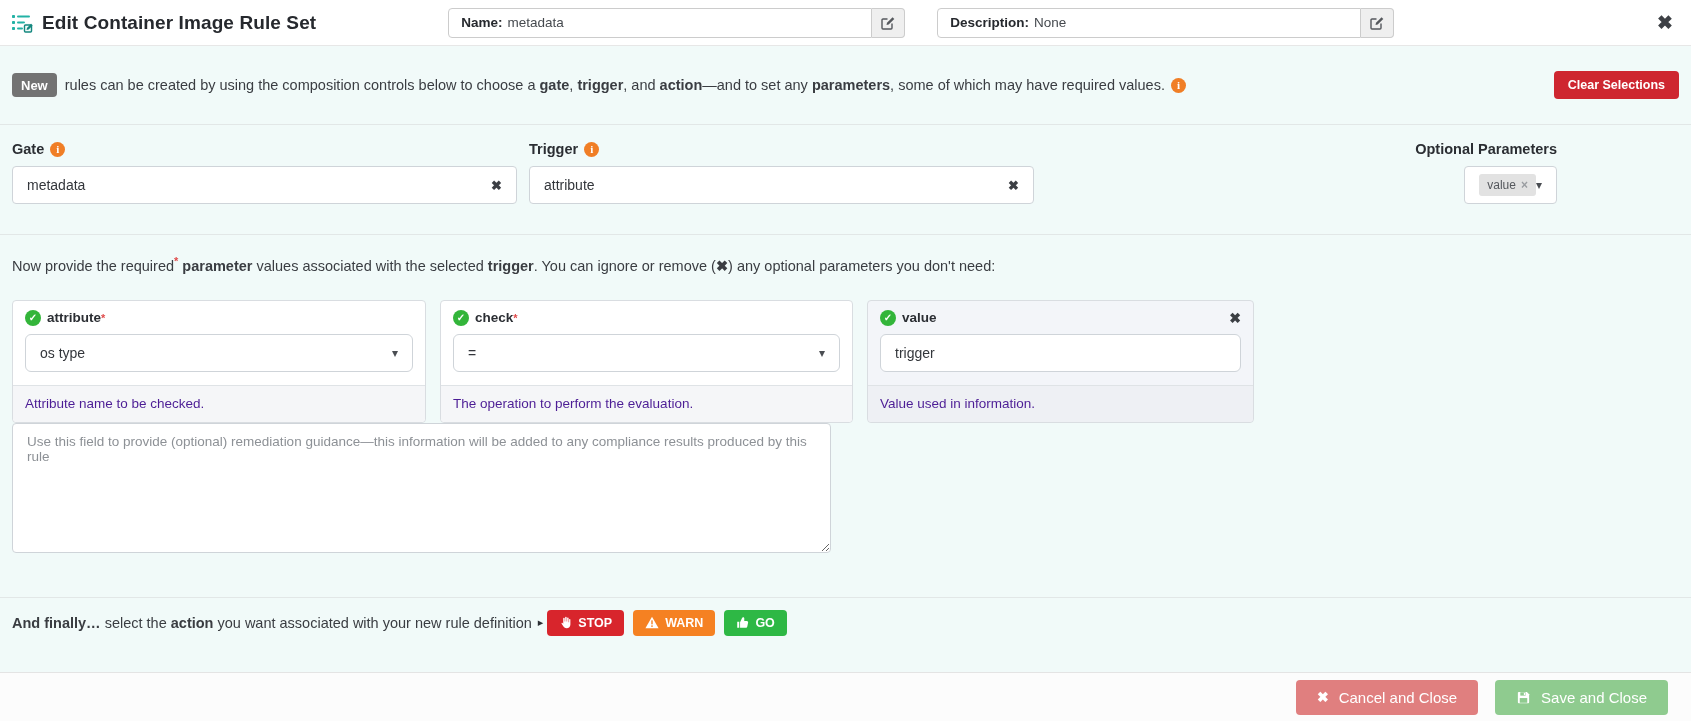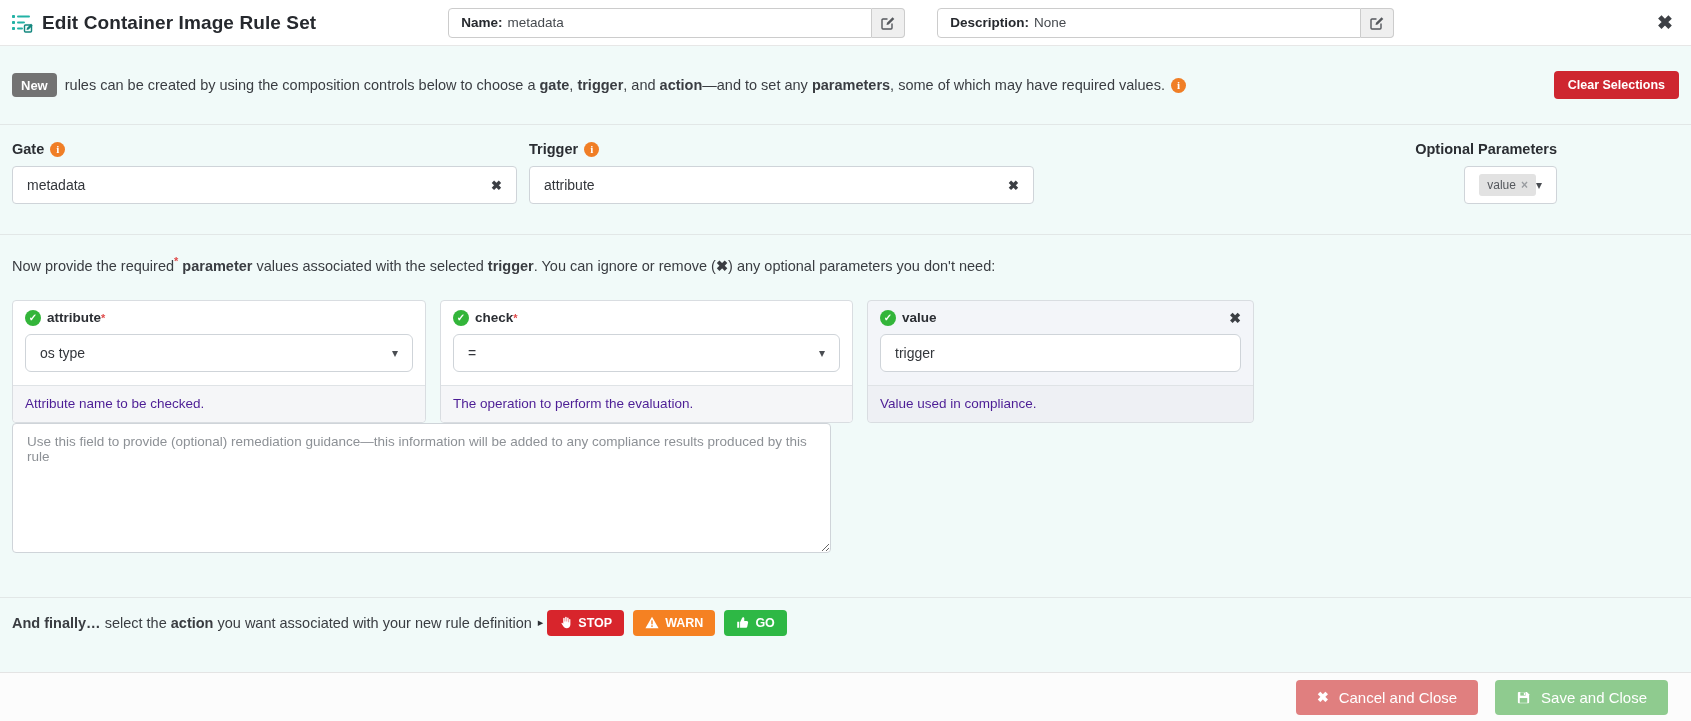--- a/index.html
+++ b/index.html
@@ -260,21 +260,21 @@
 
     <div class="card c3">
       <div class="card-head">
         <span class="chk-ic">✓</span>
         <span>value</span>
         <span class="card-close">✖</span>
       </div>
       <div class="card-ctl">
         <span>trigger</span>
       </div>
-      <div class="card-foot">Value used in compliance.</div>
+      <div class="card-foot">Value used in information.</div>
     </div>
   </div>
 
   <textarea class="rec-ta" placeholder="Use this field to provide (optional) remediation guidance—this information will be added to any compliance results produced by this rule" style=""></textarea>
 
   <hr class="rule act-rule">
 
   <div class="actrow">
     <span>
       <b>And finally…</b><span> select the </span><b>action</b><span> you want associated with your new rule definition</span>

